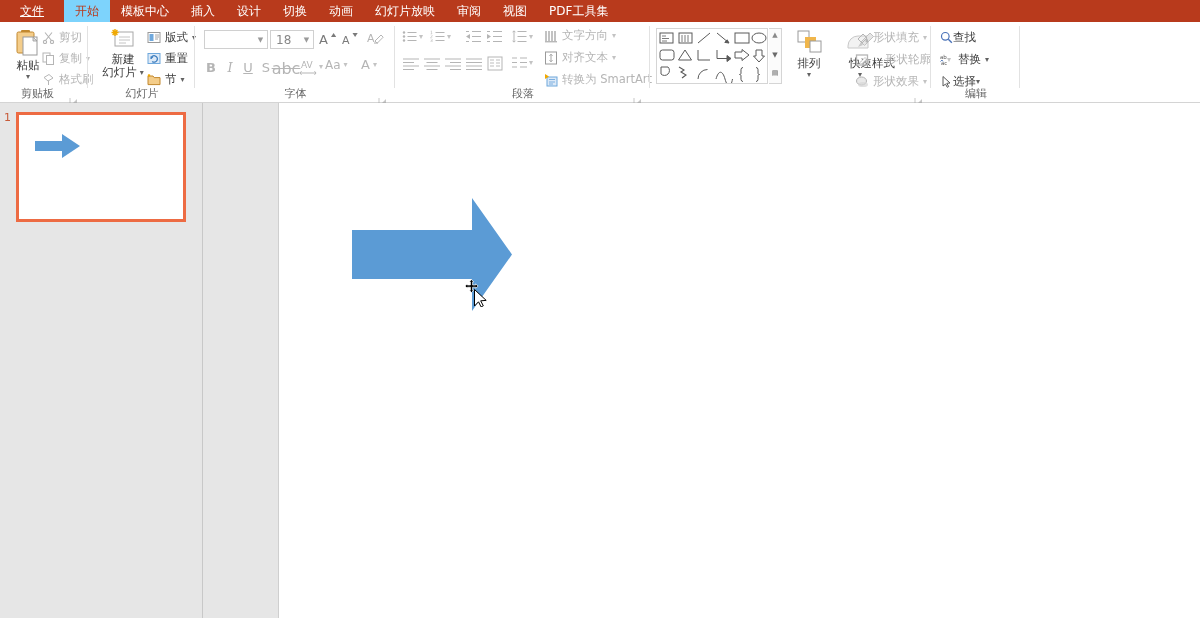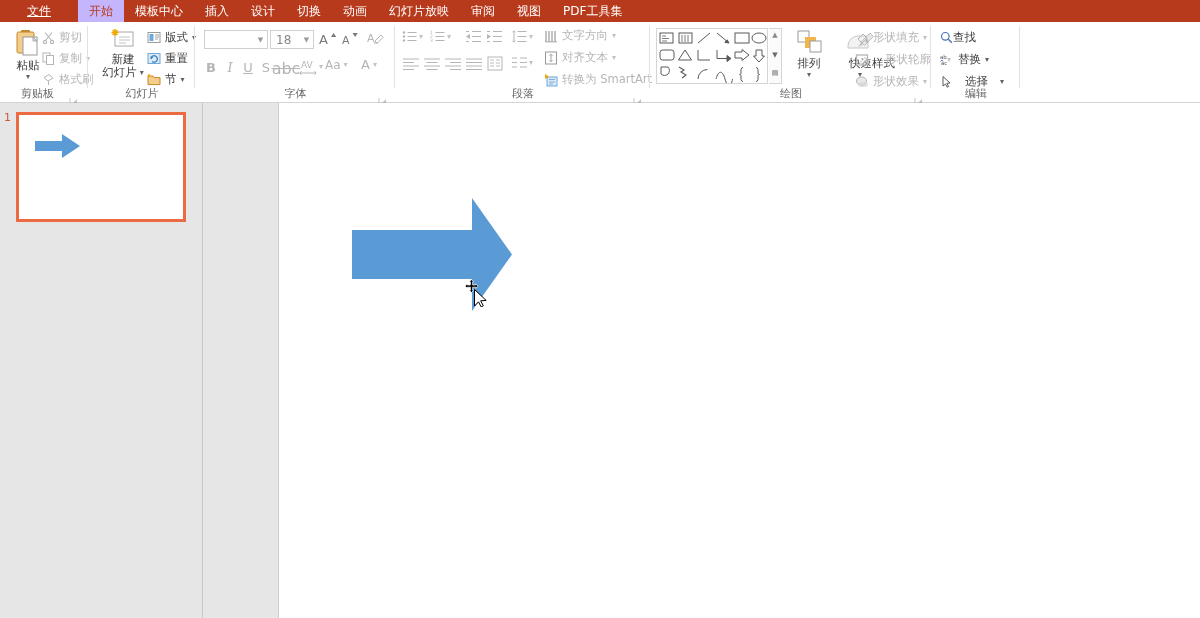--- a/index.html
+++ b/index.html
@@ -17,22 +17,22 @@
     position: absolute; left: 0; top: 0; width: 1200px; height: 22px;
     background: #b83a1c;
     display: flex; align-items: stretch;
   }
   .tab {
     display: flex; align-items: center; justify-content: center;
     padding: 0 11px; height: 22px;
     font-size: 12px; color: #ffffff; white-space: nowrap;
     cursor: default;
   }
-  .tab.file { padding: 0 27px; text-decoration: underline; }
-  .tab.active { background: #c4b5fd; color: #b83a1c; }
+  .tab.file { padding: 0 20px; text-decoration: underline; }
+  .tab.active { background: #7dd3fc; color: #b83a1c; }
   .tellme {
     display: flex; align-items: center; gap: 5px;
     padding: 0 10px; height: 22px;
     font-size: 11.5px; color: #f0c3b4; white-space: nowrap;
   }
   .bulb { width: 10px; height: 12px; flex: none; }
 
   
   .ribbon {
     position: absolute; left: 0; top: 22px; width: 1200px; height: 81px;
@@ -543,21 +543,20 @@
       <div class="smallrow gray" style="left:204px; top:52px; gap:4px;">
         <span class="icn">
             <svg width="14" height="14" viewBox="0 0 14 14">
               <ellipse cx="6.5" cy="6" rx="5" ry="4" fill="#e9e9e9" stroke="#b5b5b5" stroke-width="1"></ellipse>
               <ellipse cx="8" cy="9.5" rx="5" ry="2.6" fill="#d6d6d6" opacity=".7"></ellipse>
             </svg>
           </span>
         <span>形状效果</span>
         <span class="caret">▾</span>
       </div>
-      <div class="glabel">绘图</div>
       <div class="dlaunch" style="right:8px;">
         <svg width="9" height="9" viewBox="0 0 9 9">
             <path d="M1 1v7h7" stroke="#9a9a9a" stroke-width="1" fill="none"></path>
             <path d="M8 2l-4 4h4z" fill="#9a9a9a"></path>
           </svg>
       </div>
       <div class="sep"></div>
     </div>
 
     <div class="rgroup" style="left:932px; width:88px;">
@@ -574,21 +573,21 @@
         <span class="icn">
             <svg width="14" height="13" viewBox="0 0 14 13">
               <text x="0" y="6" font-family="DejaVu Sans, sans-serif" font-size="5.5" fill="#5a5a5a">ab</text>
               <text x="1" y="12" font-family="DejaVu Sans, sans-serif" font-size="5.5" fill="#5a5a5a">ac</text>
               <path d="M0.5 8.5l1.5-1.5 1 1.5" stroke="#4a72b8" stroke-width=".9" fill="none"></path>
             </svg>
           </span>
         <span>替换</span>
         <span class="caret">▾</span>
       </div>
-      <div class="smallrow dk" style="left:8px; top:52px; gap:12px;">
+      <div class="smallrow dk" style="left:8px; top:52px; gap:0;">
         <span class="icn">
             <svg width="13" height="13" viewBox="0 0 13 13">
               <path d="M3 1.5l7 6.5-3.2.3 1.9 3.2-1.4.8-1.8-3.2L3 11z" fill="#fff" stroke="#5a5a5a" stroke-width="1"></path>
             </svg>
           </span>
         <span>选择</span>
         <span class="caret">▾</span>
       </div>
       <div class="glabel">编辑</div>
       <div class="sep"></div>

